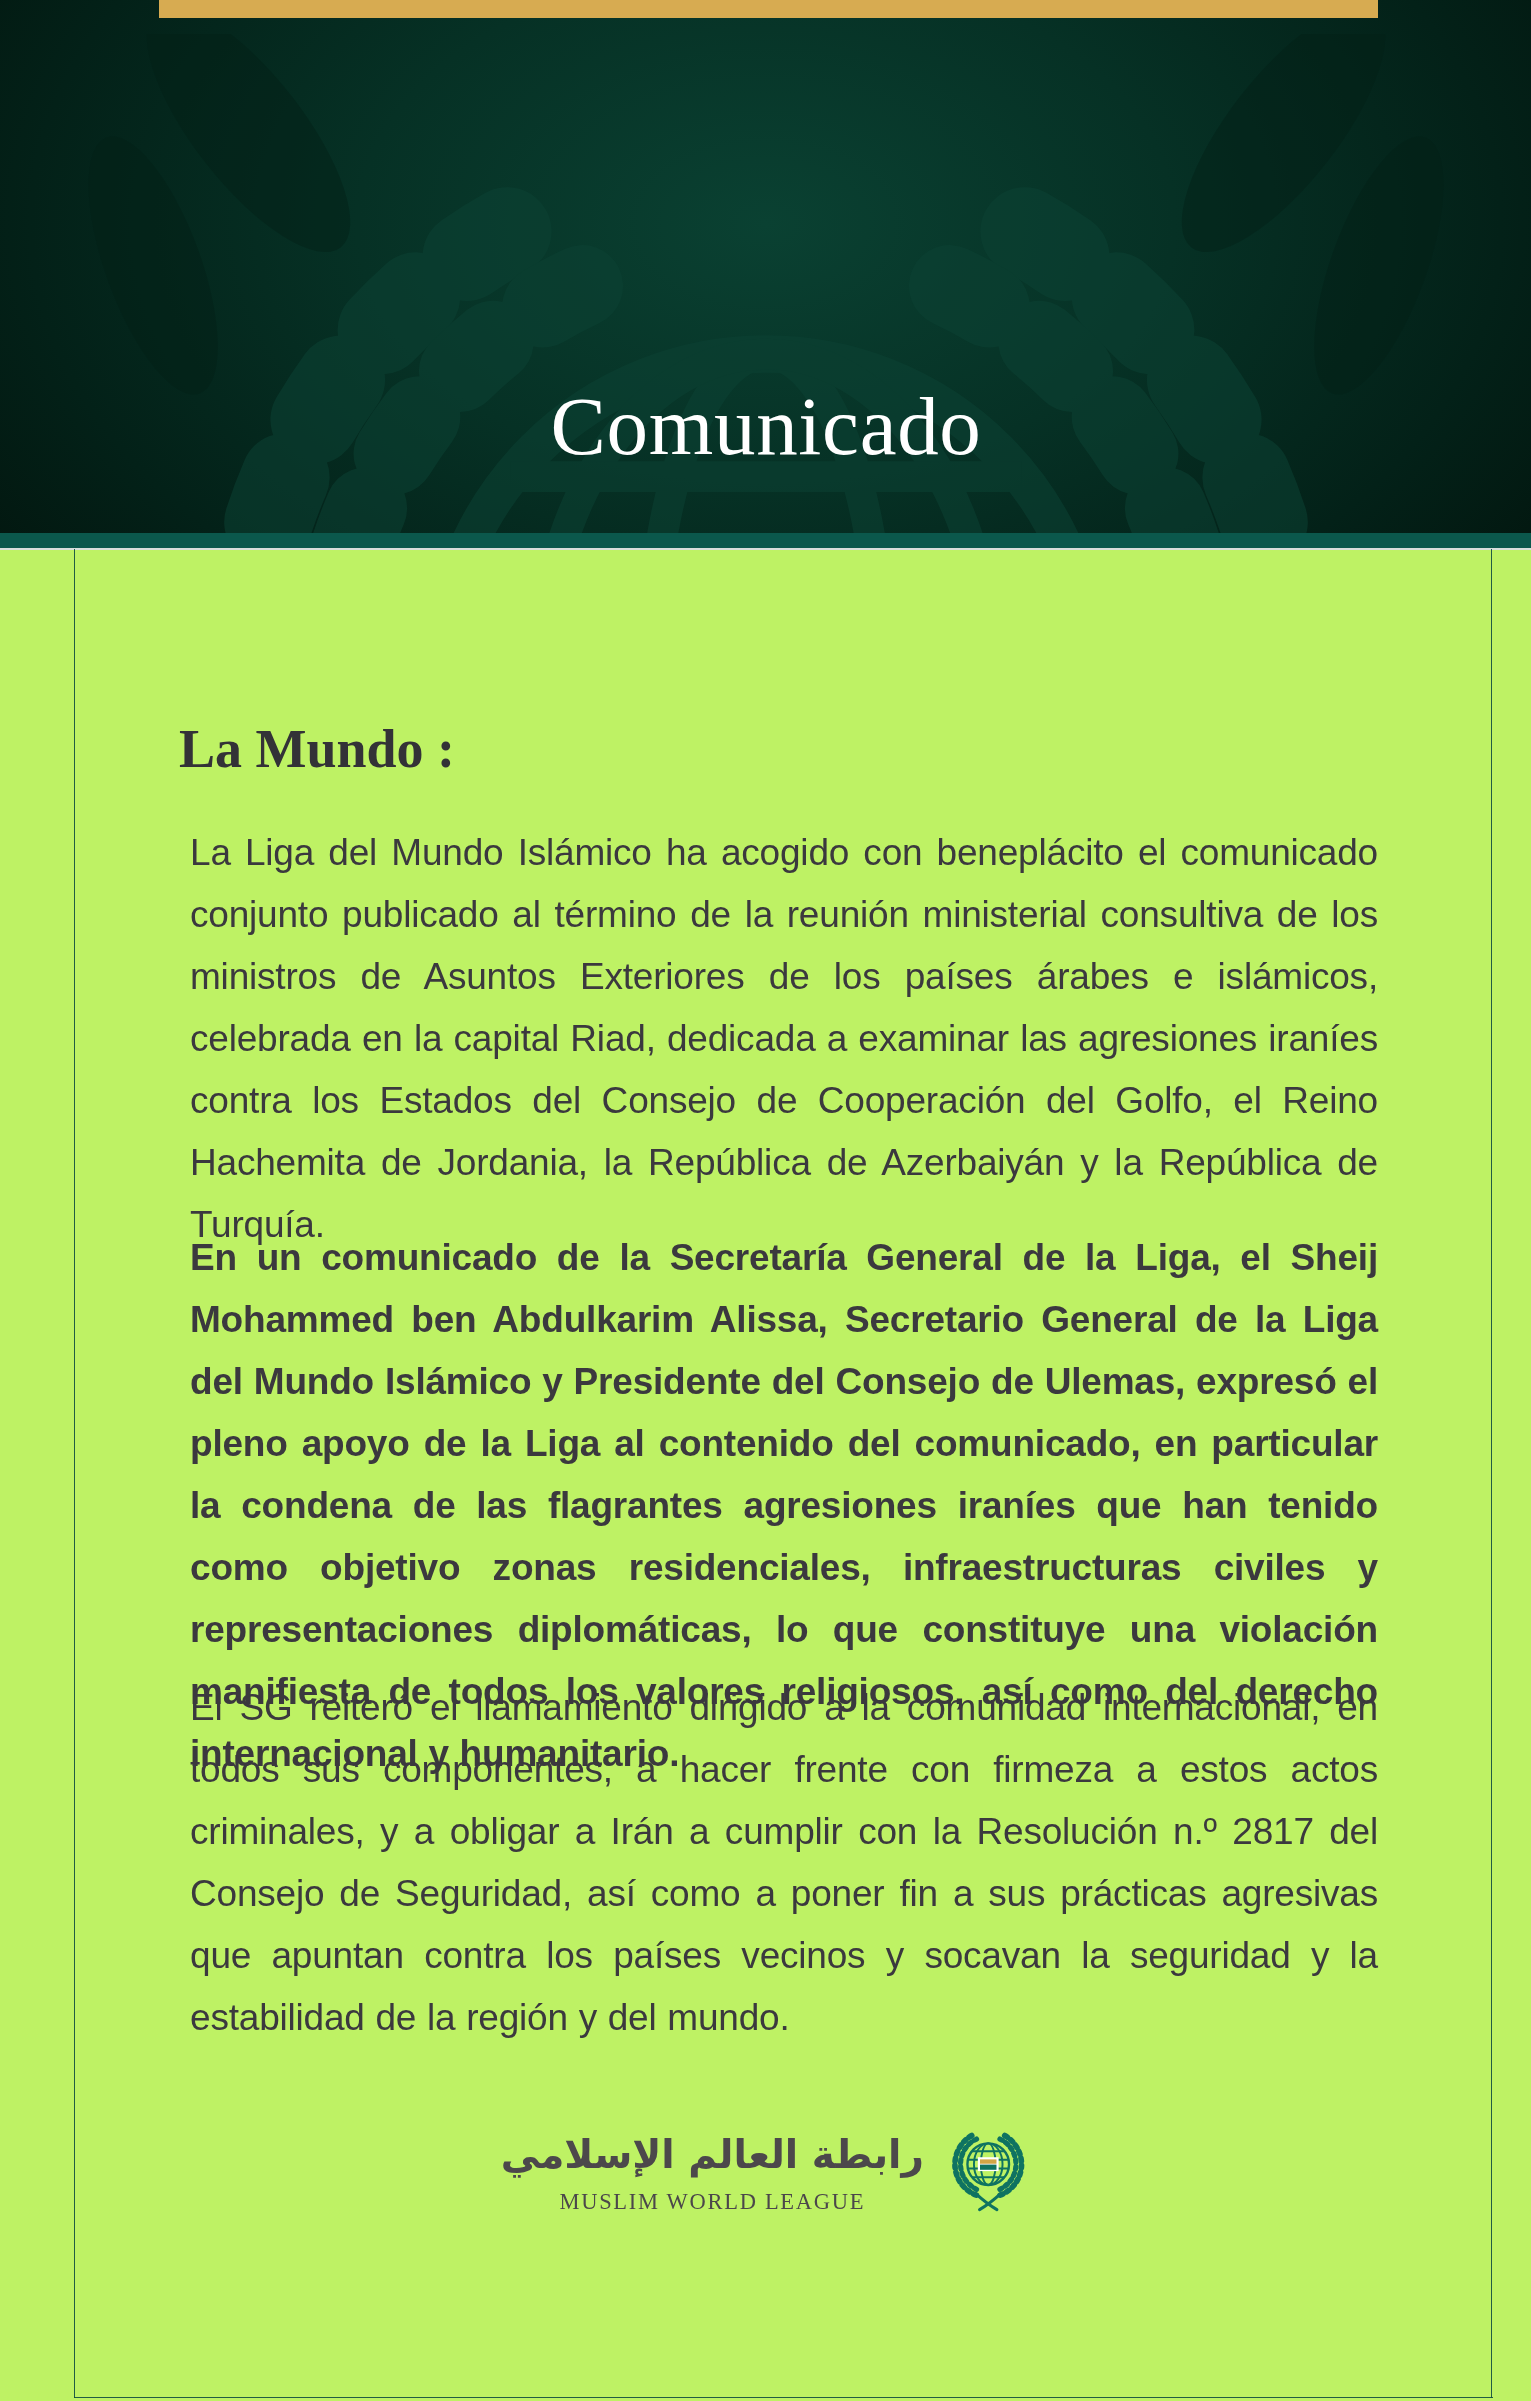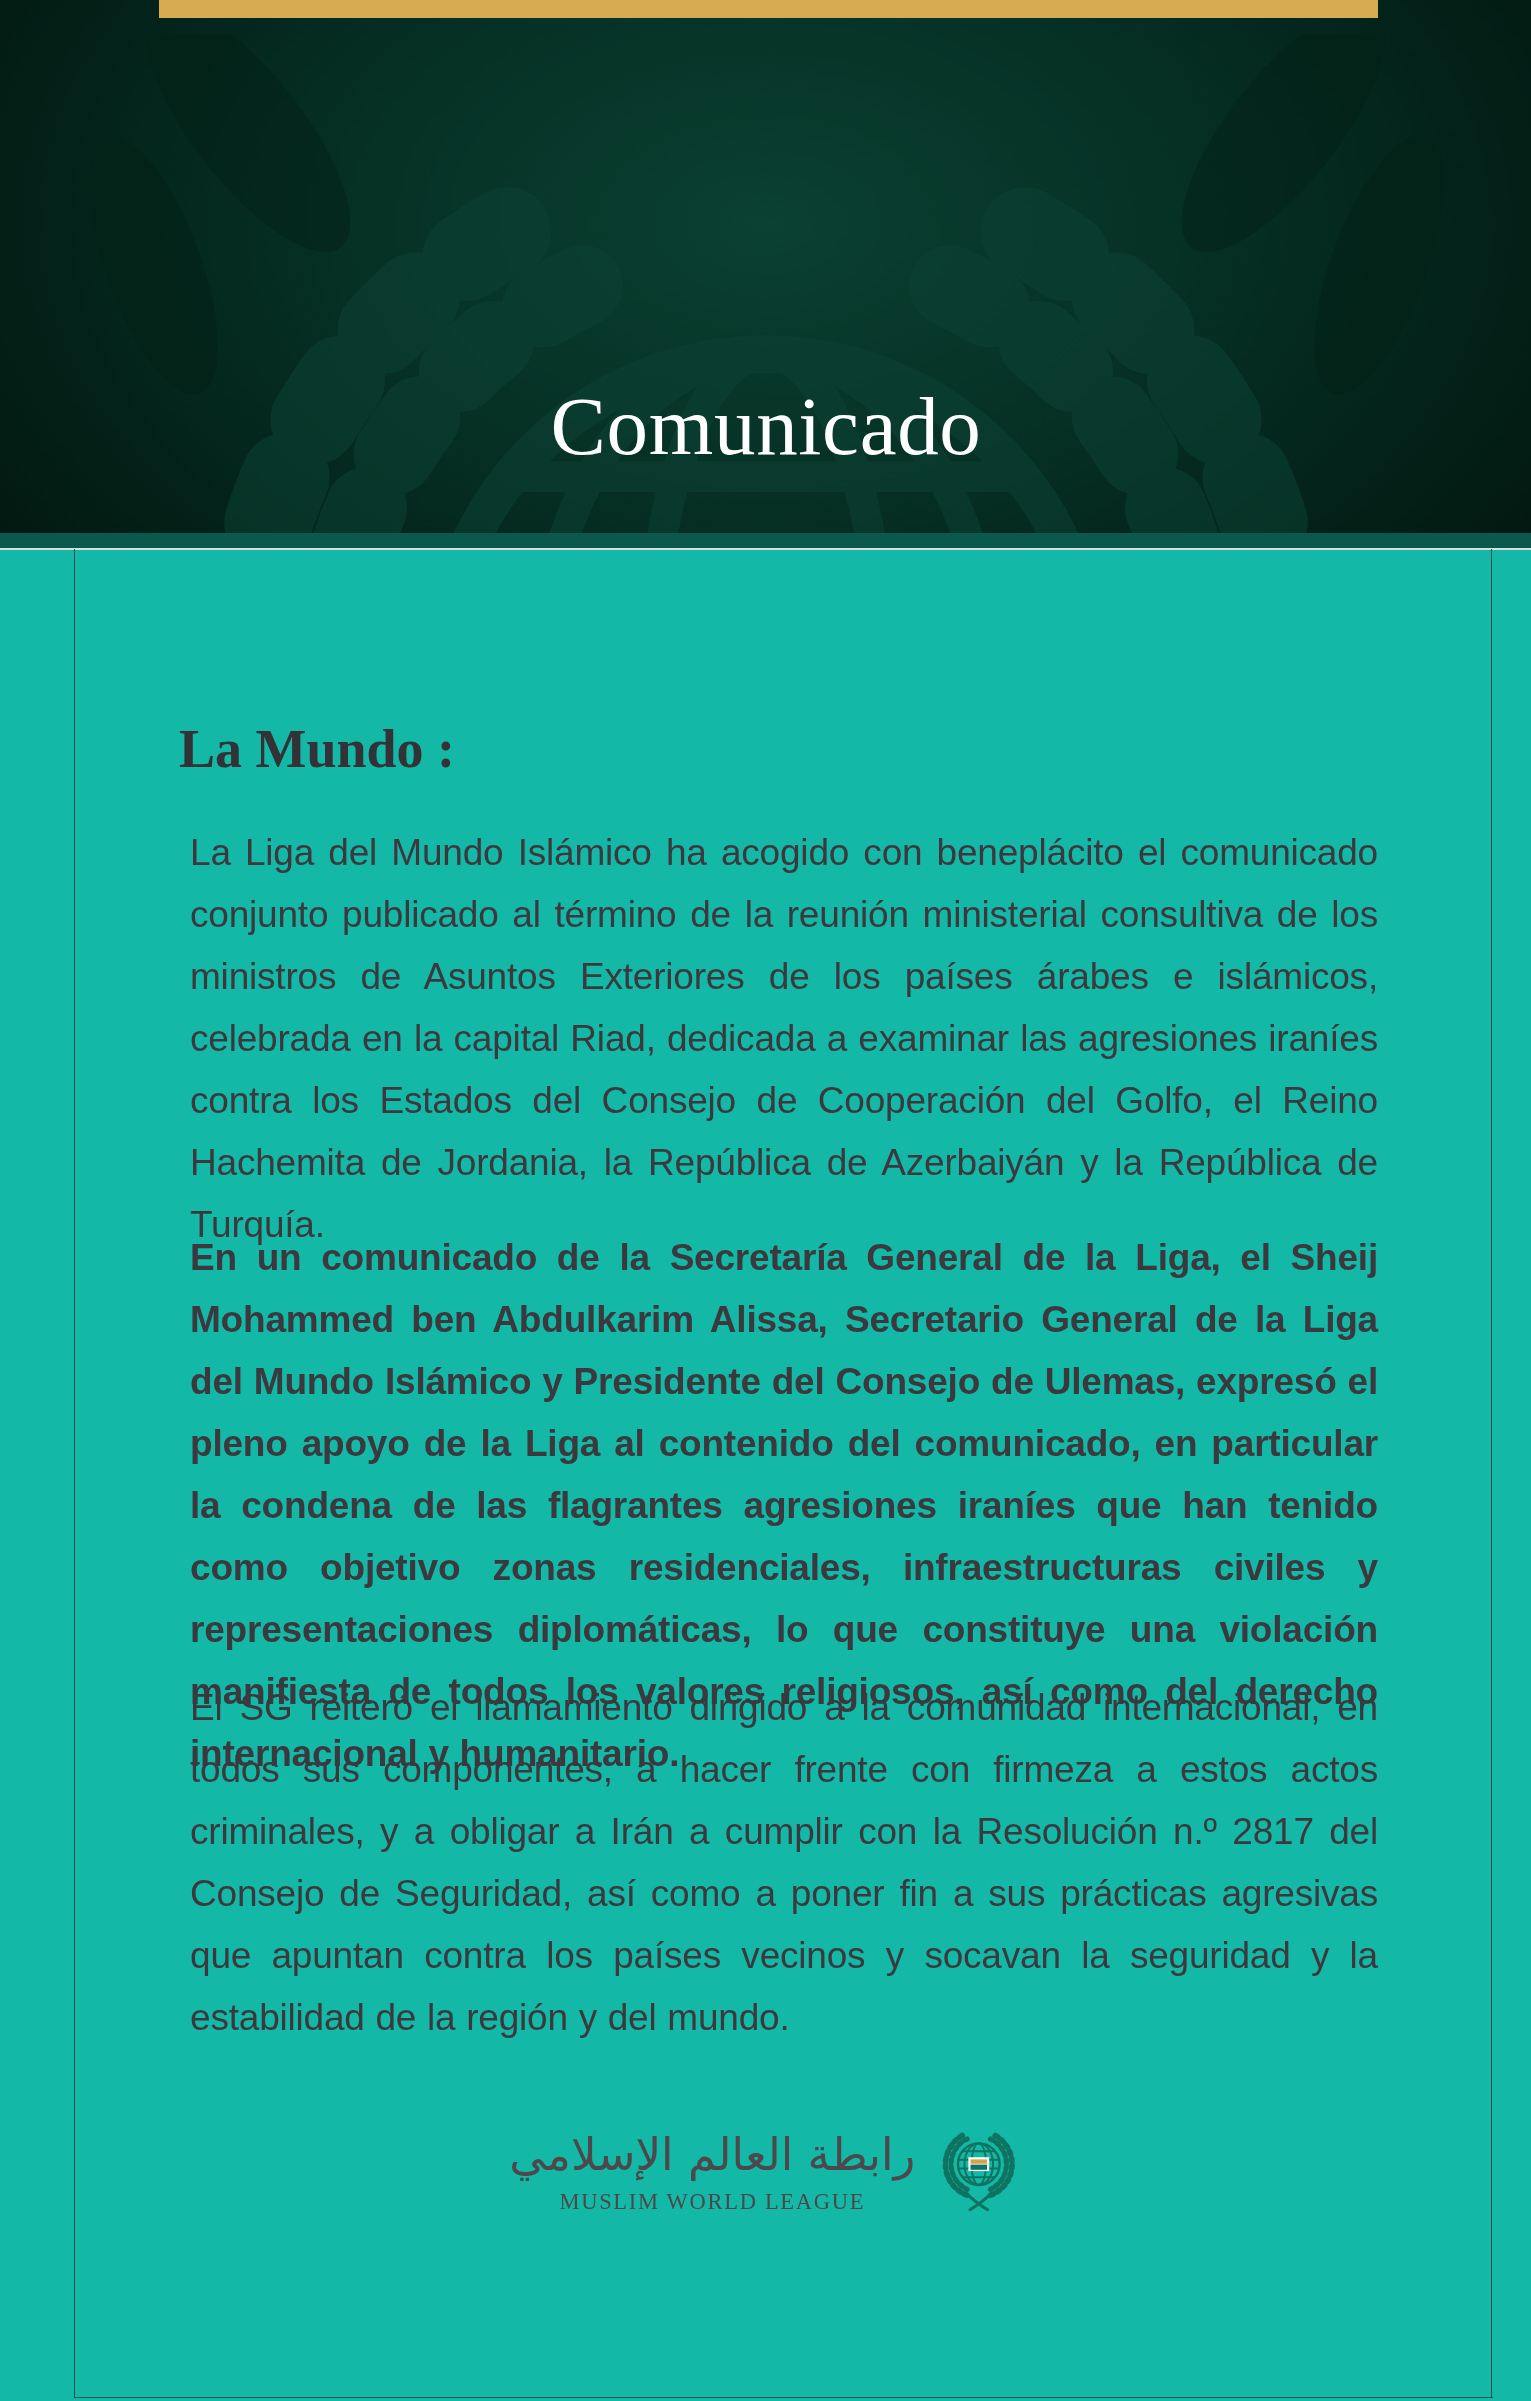--- a/index.html
+++ b/index.html
@@ -1,20 +1,20 @@
 <!DOCTYPE html>
 <html style="font-size:11px"><head>
 <meta charset="utf-8">
 <style>
   html, body { margin: 0; padding: 0; background: #ffffff; }
   .page {
     position: relative;
     width: 1532px;
     height: 2401px;
-    background: #14b8a6;
+    background: #bef264;
     overflow: hidden;
     font-family: "Liberation Sans", sans-serif;
   }
 
   
   .hero {
     position: absolute;
     left: 0; top: 0;
     width: 1532px; height: 533px;
     background:
@@ -99,24 +99,25 @@
     align-items: center;
     gap: 20.4px;
   }
   .logo-text {
     display: flex;
     flex-direction: column;
     align-items: center;
   }
   .arabic {
     font-family: "DejaVu Sans", sans-serif;
-    font-size: 45px;
+    font-size: 39px;
     line-height: 63px;
     color: #4c484b;
     white-space: nowrap;
+    font-weight: bold;
   }
   .org {
     margin-top: 2.7px;
     font-family: "Liberation Serif", serif;
     font-weight: 400;
     font-size: 22.5px;
     letter-spacing: 1.7px;
     color: #4b474a;
     white-space: nowrap;
   }

